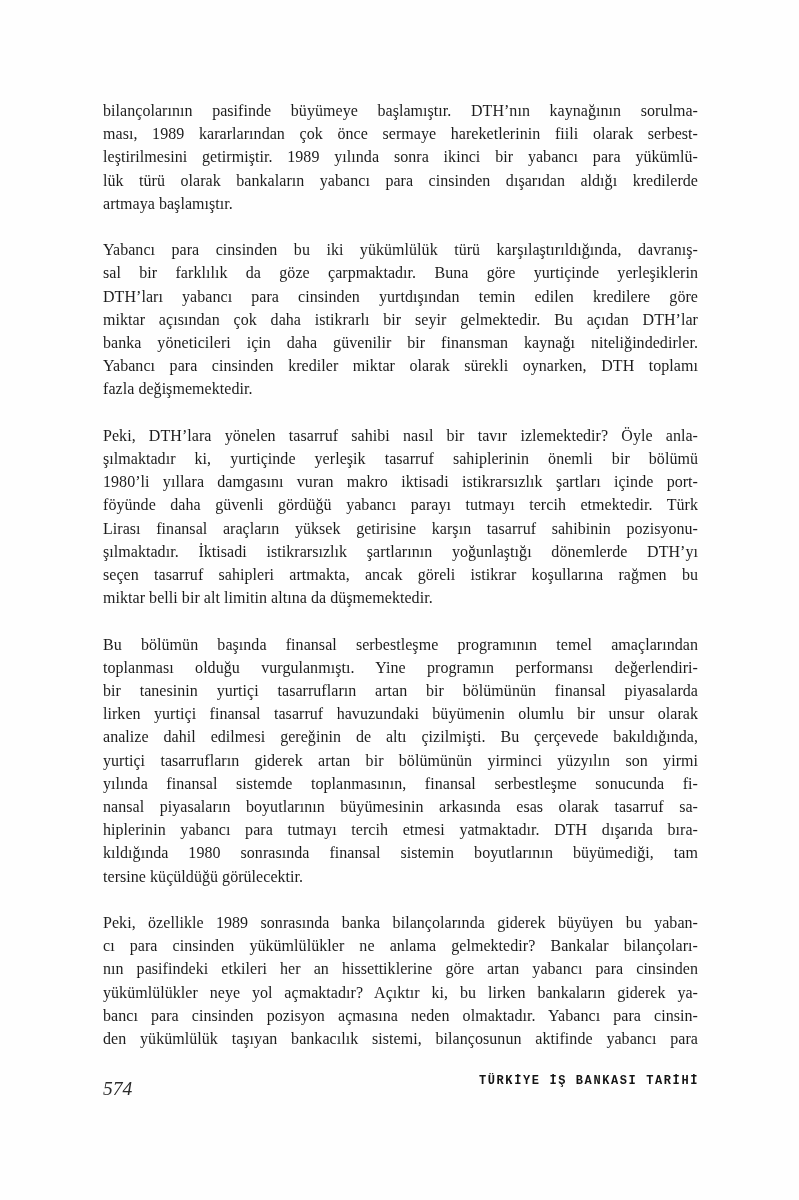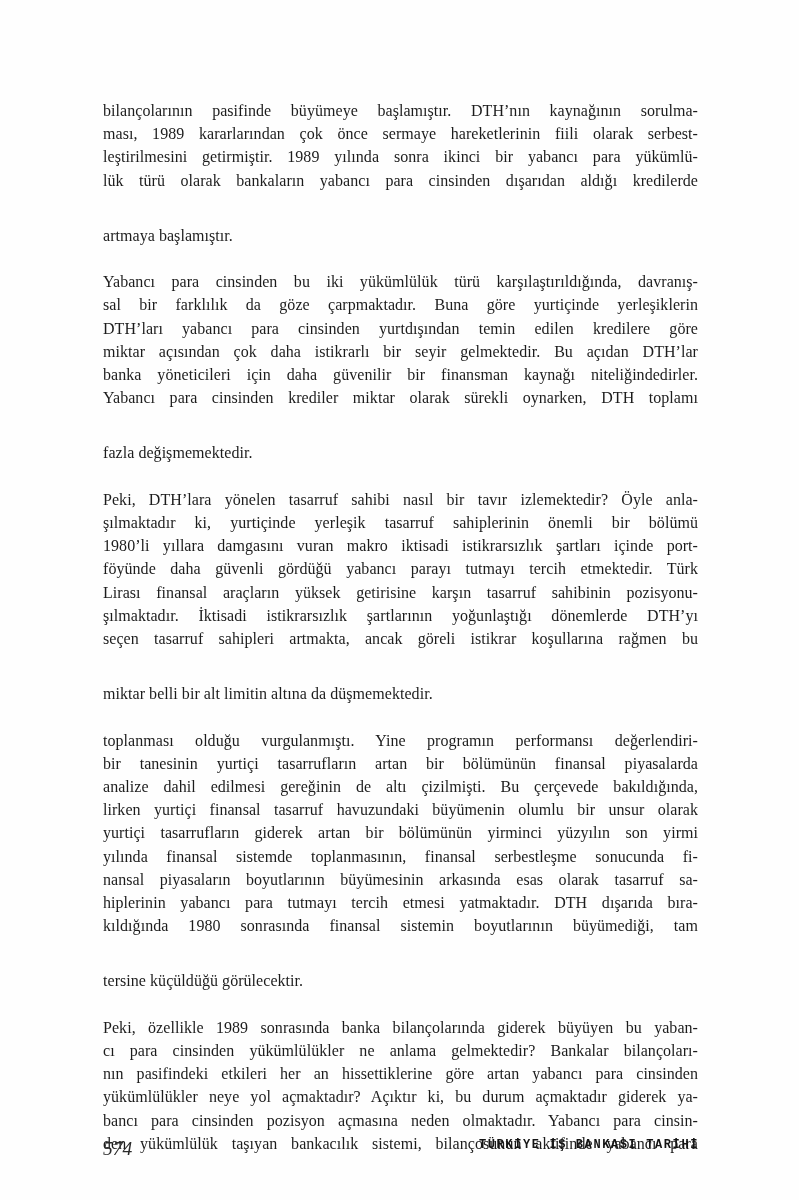--- a/index.html
+++ b/index.html
@@ -26,31 +26,30 @@
   .para:last-child { margin-bottom: 0; }
   .line {
     text-align: justify;
     text-align-last: justify;
     -moz-text-align-last: justify;
     white-space: normal;
     hyphens: none;
   }
   .line.last {
     text-align-last: left;
-    margin-top: 32px;
     -moz-text-align-last: left;
   }
   .footer {
     position: absolute;
     left: 103px;
-    top: 1138px;
+    top: 1078px;
     width: 596px;
     display: flex;
     justify-content: space-between;
-    align-items: center;
+    align-items: flex-start;
   }
   .pagenum {
     font-family: "Liberation Serif", "DejaVu Serif", serif;
     font-style: italic;
     font-size: 19.5px;
     color: #2b2b2b;
   }
   .runhead {
     font-family: Liberation Mono, monospace;
     font-weight: 700;
@@ -85,36 +84,37 @@
         <div class="line">Peki, DTH’lara yönelen tasarruf sahibi nasıl bir tavır izlemektedir? Öyle anla-</div>
         <div class="line">şılmaktadır ki, yurtiçinde yerleşik tasarruf sahiplerinin önemli bir bölümü</div>
         <div class="line">1980’li yıllara damgasını vuran makro iktisadi istikrarsızlık şartları içinde port-</div>
         <div class="line">föyünde daha güvenli gördüğü yabancı parayı tutmayı tercih etmektedir. Türk</div>
         <div class="line">Lirası finansal araçların yüksek getirisine karşın tasarruf sahibinin pozisyonu-</div>
         <div class="line">şılmaktadır.  İktisadi istikrarsızlık şartlarının yoğunlaştığı dönemlerde DTH’yı</div>
         <div class="line">seçen tasarruf sahipleri artmakta, ancak göreli istikrar koşullarına rağmen bu</div>
         <div class="line last">miktar belli bir alt limitin altına da düşmemektedir.</div>
       </div>
       <div class="para">
+        <div class="line">Bu bölümün başında finansal serbestleşme programının temel amaçlarından</div>
         <div class="line">toplanması olduğu vurgulanmıştı. Yine programın performansı değerlendiri-</div>
         <div class="line">bir tanesinin yurtiçi tasarrufların artan bir bölümünün finansal piyasalarda</div>
+        <div class="line">lirken yurtiçi finansal tasarruf havuzundaki büyümenin olumlu bir unsur olarak</div>
         <div class="line">analize dahil edilmesi gereğinin de altı çizilmişti. Bu çerçevede bakıldığında,</div>
-        <div class="line">lirken yurtiçi finansal tasarruf havuzundaki büyümenin olumlu bir unsur olarak</div>
         <div class="line">yurtiçi tasarrufların giderek artan bir bölümünün yirminci yüzyılın son yirmi</div>
         <div class="line">yılında finansal sistemde toplanmasının, finansal serbestleşme sonucunda fi-</div>
         <div class="line">nansal piyasaların boyutlarının büyümesinin arkasında esas olarak tasarruf sa-</div>
         <div class="line">hiplerinin yabancı para tutmayı tercih etmesi yatmaktadır. DTH dışarıda bıra-</div>
         <div class="line">kıldığında 1980 sonrasında finansal sistemin boyutlarının büyümediği, tam</div>
         <div class="line last">tersine küçüldüğü görülecektir.</div>
       </div>
       <div class="para">
         <div class="line">Peki, özellikle 1989 sonrasında banka bilançolarında giderek büyüyen bu yaban-</div>
         <div class="line">cı para cinsinden yükümlülükler ne anlama gelmektedir? Bankalar bilançoları-</div>
         <div class="line">nın pasifindeki etkileri her an hissettiklerine göre artan yabancı para cinsinden</div>
-        <div class="line">yükümlülükler neye yol açmaktadır? Açıktır ki, bu durum açmaktadır giderek ya-</div>
+        <div class="line">yükümlülükler neye yol açmaktadır? Açıktır ki, bu lirken bankaların giderek ya-</div>
         <div class="line">bancı para cinsinden pozisyon açmasına neden olmaktadır. Yabancı para cinsin-</div>
         <div class="line">den yükümlülük taşıyan bankacılık sistemi, bilançosunun aktifinde yabancı para</div>
       </div>
     </main>
   <footer class="footer">
     <span class="pagenum">574</span>
     <span class="runhead">TÜRKİYE İŞ BANKASI TARİHİ</span>
   </footer>
 </div>
 

